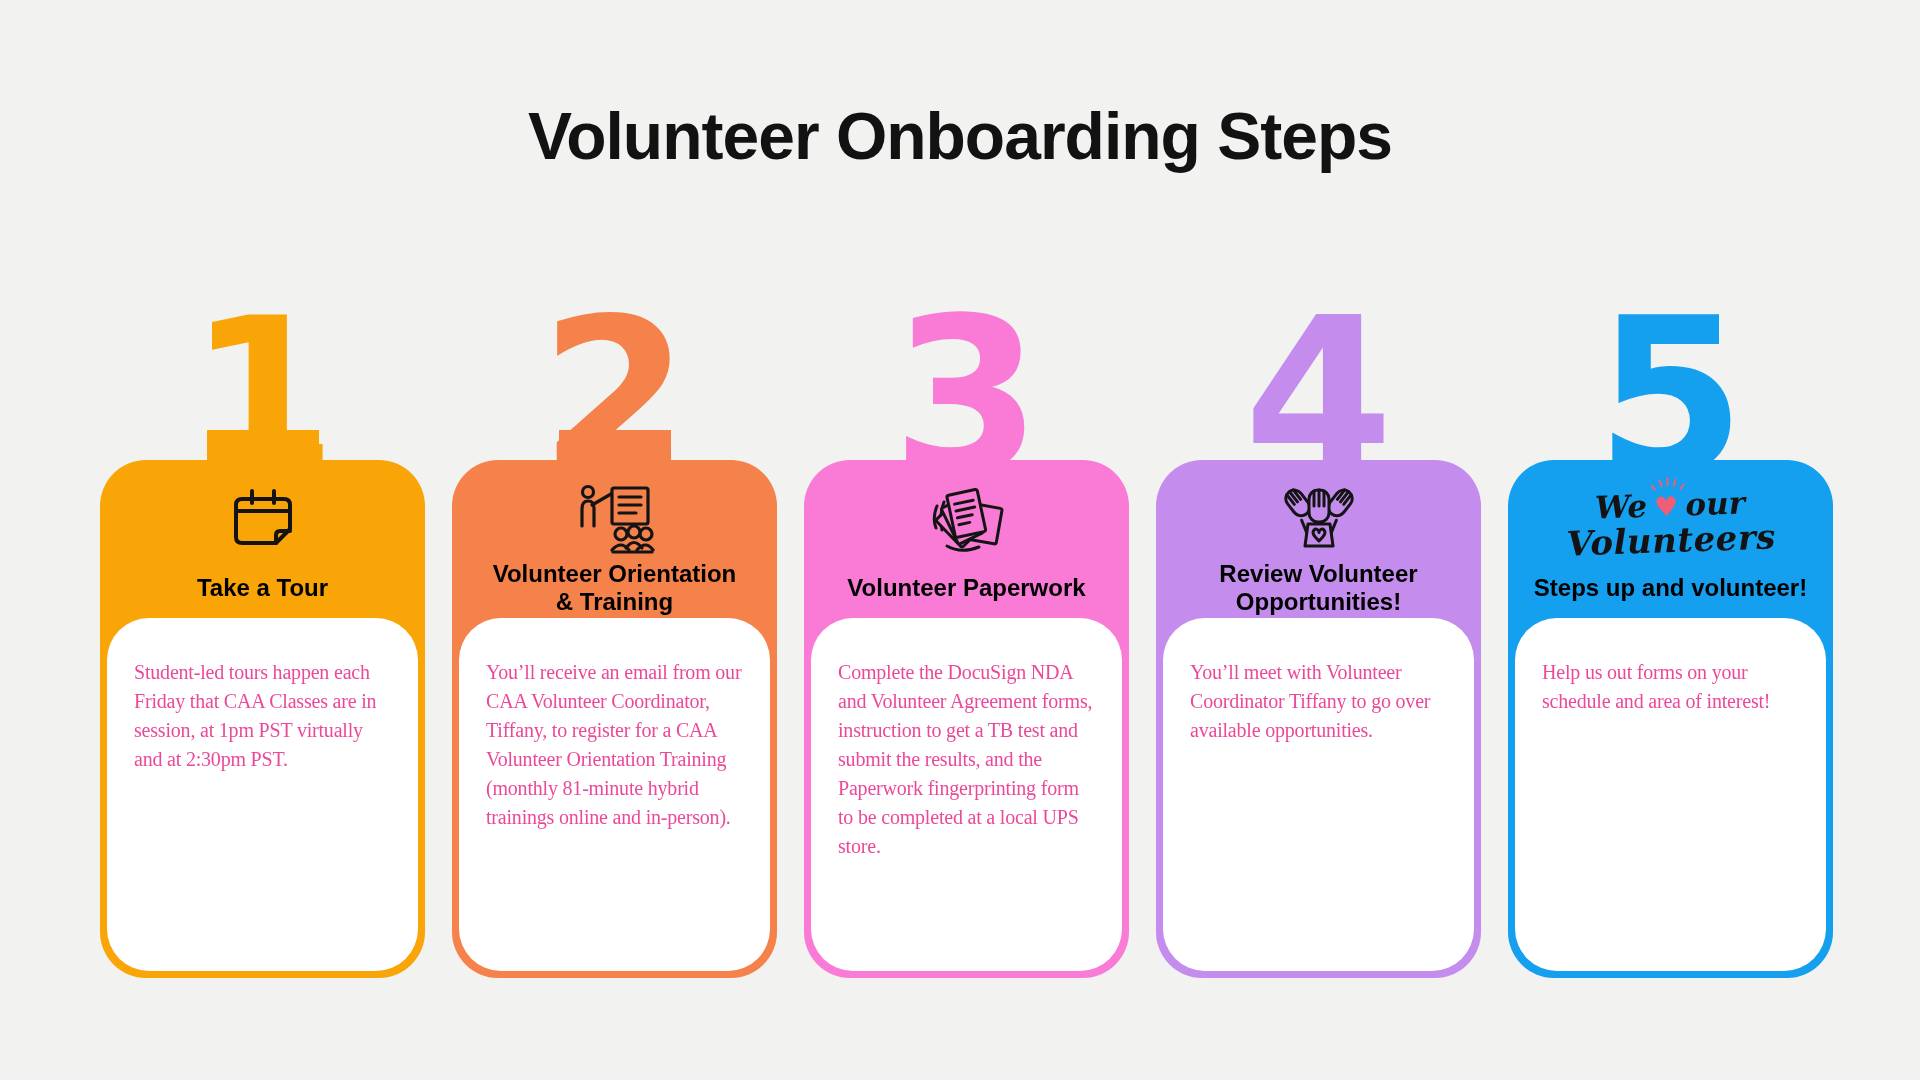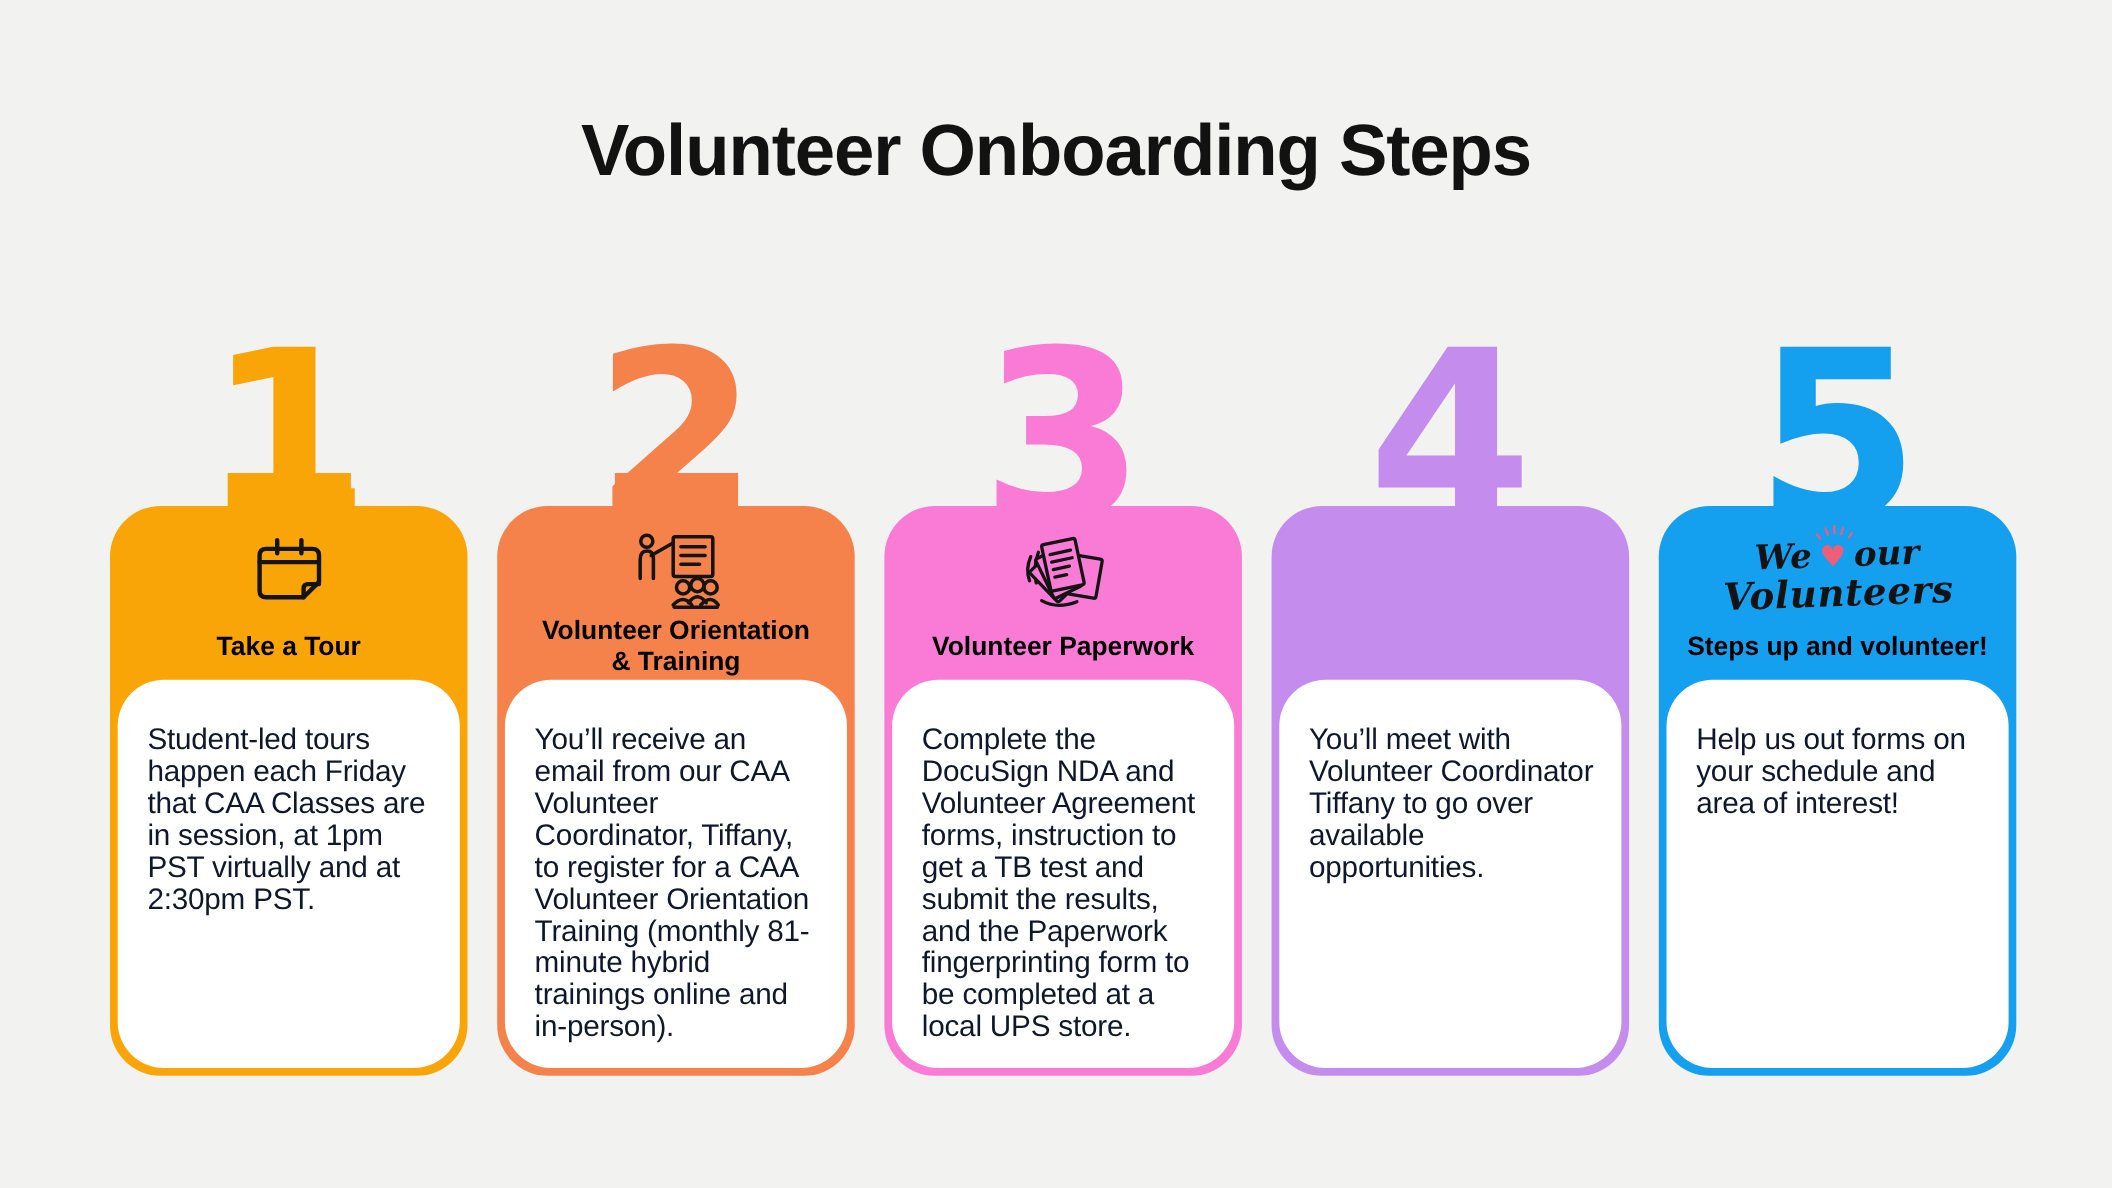--- a/index.html
+++ b/index.html
@@ -57,22 +57,23 @@
   .heading{
     text-align:center; white-space:pre-line;
     font-weight:bold; font-size:24px; line-height:28px; color:#000;
   }
   .white-body{
     position:absolute; left:7px; right:7px; top:158px; bottom:7px;
     background:#ffffff; border-radius:42px;
     padding:40px 25px 0 27px;
   }
   .body-text{
-    font-size:27px; line-height:29px; color:#0f172a;
+    font-size:20px; line-height:29px; color:#ec4899;
     letter-spacing:-0.2px;
+    font-family:Liberation Serif, serif;
   }
   
   .icon-svg{ stroke:#141414; fill:none; stroke-linecap:round; stroke-linejoin:round; }
   .icon-svg .bgfill{ fill:var(--c); }
   
   .welove{
     font-family:"DejaVu Serif", serif; font-style:italic; font-weight:bold;
     color:#131313; text-align:center; transform:rotate(-2deg);
     line-height:1; margin-top:6px;
   }
@@ -183,20 +184,44 @@
         <p class="body-text">Complete the DocuSign NDA and Volunteer Agreement forms, instruction to get a TB test and submit the results, and the Paperwork fingerprinting form to be completed at a local UPS store.</p>
       </div>
     </div>
   </div>
     <div class="card" style="--c: #c48ced;">
     <div class="num-area">
 
       <div class="big-num">4</div>
     </div>
     <div class="shell">
+      <div class="head-zone">
+        <div class="icon-box">
+            <svg class="icon-svg" width="84" height="80" viewBox="0 0 84 80" stroke-width="3">
+    <g transform="rotate(-38 24 28)">
+      <rect x="16" y="8" width="17" height="28" rx="8.5" class="bgfill"></rect>
+      <path d="M21,9 V21 M25,8 V21 M29,9 V21"></path>
+      <path d="M17,38 L13,52 M32,38 L30,46"></path>
+    </g>
+    <g transform="rotate(38 60 28)">
+      <rect x="51" y="8" width="17" height="28" rx="8.5" class="bgfill"></rect>
+      <path d="M55,9 V21 M59,8 V21 M63,9 V21"></path>
+      <path d="M52,38 L50,46 M67,38 L71,52"></path>
+    </g>
+    <rect x="32" y="10" width="20" height="32" rx="9" class="bgfill"></rect>
+    <path d="M37,11 V26 M42,10 V26 M47,11 V26"></path>
+    <path d="M31,44 L28,66 H56 L53,44 Z" class="bgfill"></path>
+    <path d="M42,61 C37,56 34.5,53 37,50 C39,48 42,50 42,52.5 C42,50 45,48 47,50 C49.5,53 47,56 42,61 Z"></path>
+  </svg>
+          </div>
+        <div class="head-area">
+          <div class="heading">Review Volunteer
+Opportunities!</div>
+        </div>
+      </div>
       <div class="white-body">
         <p class="body-text">You’ll meet with Volunteer Coordinator Tiffany to go over available opportunities.</p>
       </div>
     </div>
   </div>
     <div class="card" style="--c: #159fef;">
     <div class="num-area">
 
       <div class="big-num">5</div>
     </div>

